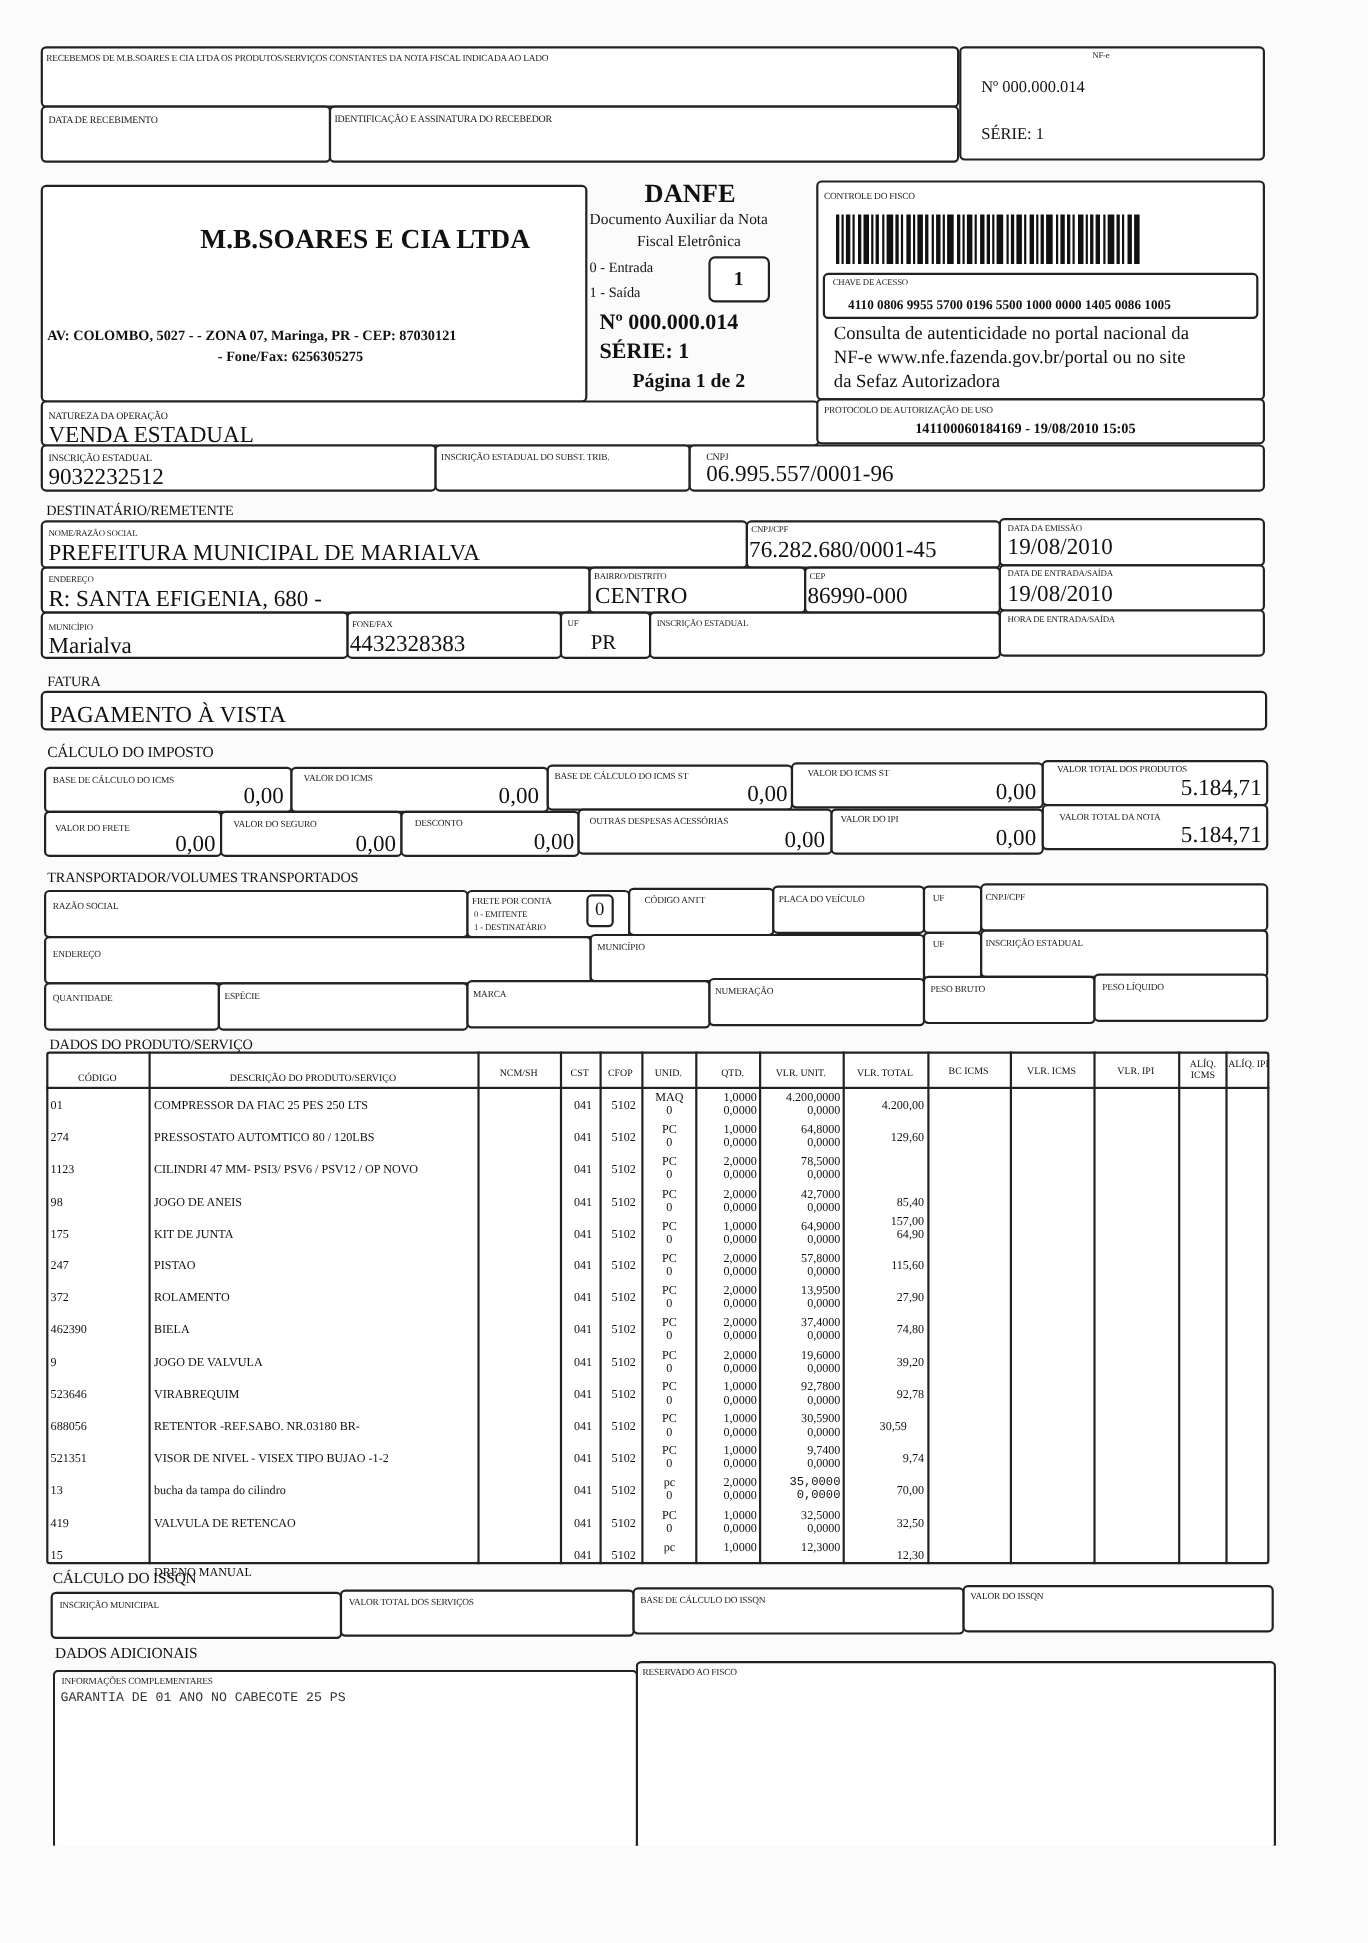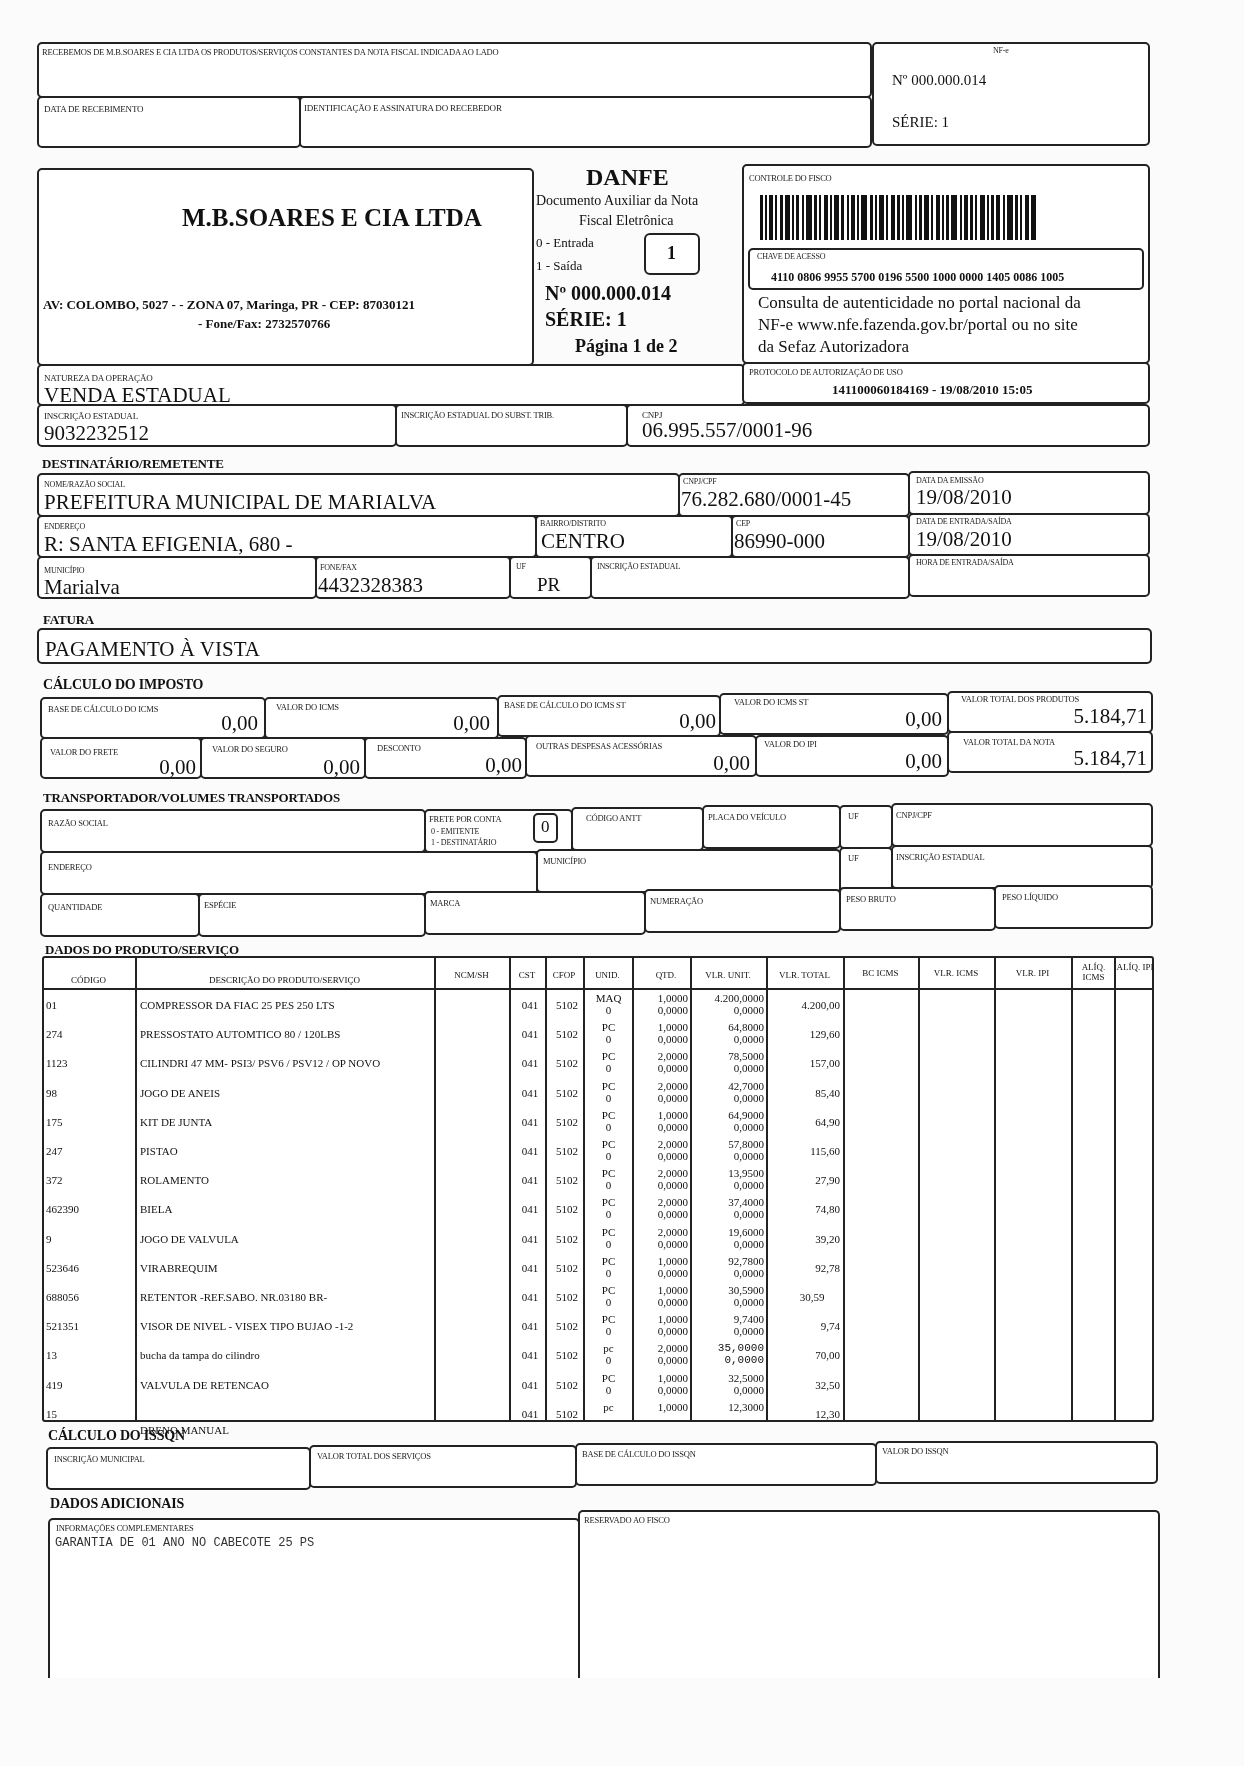--- a/index.html
+++ b/index.html
@@ -2,21 +2,21 @@
 <html><head>
 <meta charset="utf-8">
 <style>
   * { box-sizing: border-box; margin: 0; padding: 0; }
   html, body { width: 1244px; height: 1766px; background: #fbfbfb; }
   body { font-family: "Liberation Serif", "DejaVu Serif", serif; color: #111; position: relative; overflow: hidden; }
   .abs { position: absolute; }
   .box { position: absolute; border: 2px solid #222; border-radius: 5px; background: #fff; }
   .lbl { position: absolute; font-size: 9px; text-transform: uppercase; letter-spacing: -0.2px; color: #222; white-space: nowrap; }
   .val { position: absolute; white-space: nowrap; color: #111; }
-  .sec { position: absolute; font-size: 14px; font-weight: bold; letter-spacing: -0.2px; white-space: nowrap; }
+  .sec { position: absolute; font-size: 14px; font-weight: normal; letter-spacing: -0.2px; white-space: nowrap; }
   .big { font-size: 21px; }
   .money { font-size: 21px; text-align: right; }
   .bar { position: absolute; display: flex; align-items: stretch; gap: 0; }
   .bar span { display: block; background: #111; height: 100%; }
   .pcol { position: absolute; border-left: 2px solid #222; }
   .ph { position: absolute; font-size: 9px; text-transform: uppercase; text-align: center; white-space: nowrap; line-height: 10px; }
   .row { position: absolute; left: 42px; width: 1112px; height: 29px; font-size: 11px; }
   .row .c { position: absolute; white-space: nowrap; }
   .row .two { line-height: 12px; top: 2px; font-size: 11px; }
   .row .mid { top: 9px; }
@@ -32,21 +32,21 @@
 <div class="box" style="left:299px;top:96px;width:573px;height:52px;"></div>
 <div class="lbl" style="left:304px;top:103px;">IDENTIFICAÇÃO E ASSINATURA DO RECEBEDOR</div>
 <div class="box" style="left:872px;top:42px;width:278px;height:104px;"></div>
 <div class="lbl" style="left:993px;top:46px;font-size:8px;text-transform:none;">NF-e</div>
 <div class="val" style="left:892px;top:72px;font-size:15px;">Nº 000.000.014</div>
 <div class="val" style="left:892px;top:114px;font-size:15px;">SÉRIE: 1</div>
 
 <div class="box" style="left:37px;top:168px;width:497px;height:198px;"></div>
 <div class="val" style="left:182px;top:204px;font-size:25px;font-weight:bold;">M.B.SOARES E CIA LTDA</div>
 <div class="val" style="left:43px;top:297px;font-size:13px;font-weight:bold;">AV: COLOMBO, 5027 -  - ZONA 07, Maringa, PR - CEP: 87030121</div>
-<div class="val" style="left:198px;top:316px;font-size:13px;font-weight:bold;">- Fone/Fax: 2732570766</div>
+<div class="val" style="left:198px;top:316px;font-size:13px;font-weight:bold;">- Fone/Fax: 6256305275</div>
 
 <div class="val" style="left:586px;top:164px;font-size:24px;font-weight:bold;">DANFE</div>
 <div class="val" style="left:536px;top:193px;font-size:14px;">Documento Auxiliar da Nota</div>
 <div class="val" style="left:579px;top:213px;font-size:14px;">Fiscal Eletrônica</div>
 <div class="val" style="left:536px;top:235px;font-size:13px;">0 - Entrada</div>
 <div class="val" style="left:536px;top:258px;font-size:13px;">1 - Saída</div>
 <div class="box" style="left:644px;top:233px;width:56px;height:42px;border-radius:6px;"></div>
 <div class="val" style="left:667px;top:243px;font-size:18px;font-weight:bold;">1</div>
 <div class="val" style="left:545px;top:282px;font-size:20px;font-weight:bold;">Nº 000.000.014</div>
 <div class="val" style="left:545px;top:308px;font-size:20px;font-weight:bold;">SÉRIE: 1</div>
@@ -329,21 +329,21 @@
         <div>0</div>
       </div>
       <div class="c two" style="left: 592px; width: 54px; text-align: right;">
         <div>2,0000</div>
         <div>0,0000</div>
       </div>
       <div class="c two" style="left: 650px; width: 72px; text-align: right;">
         <div>78,5000</div>
         <div>0,0000</div>
       </div>
-      <div class="c mid" style="left: 726px; width: 72px; text-align: right;">157,00</div>
+      <div class="c mid" style="left: 726px; width: 72px; text-align: right; margin-top: 48px;">157,00</div>
     </div>
     <div class="row" style="top: 1077.6px;">
       <div class="c mid" style="left: 4px; width: 88px;">98</div>
       <div class="c mid" style="left: 98px; width: 296px;">JOGO DE ANEIS</div>
       <div class="c mid" style="left: 473px; width: 30px; text-align: center;">041</div>
       <div class="c mid" style="left: 508px; width: 34px; text-align: center;">5102</div>
       <div class="c two" style="left: 543px; width: 47px; text-align: center;">
         <div>PC</div>
         <div>0</div>
       </div>

